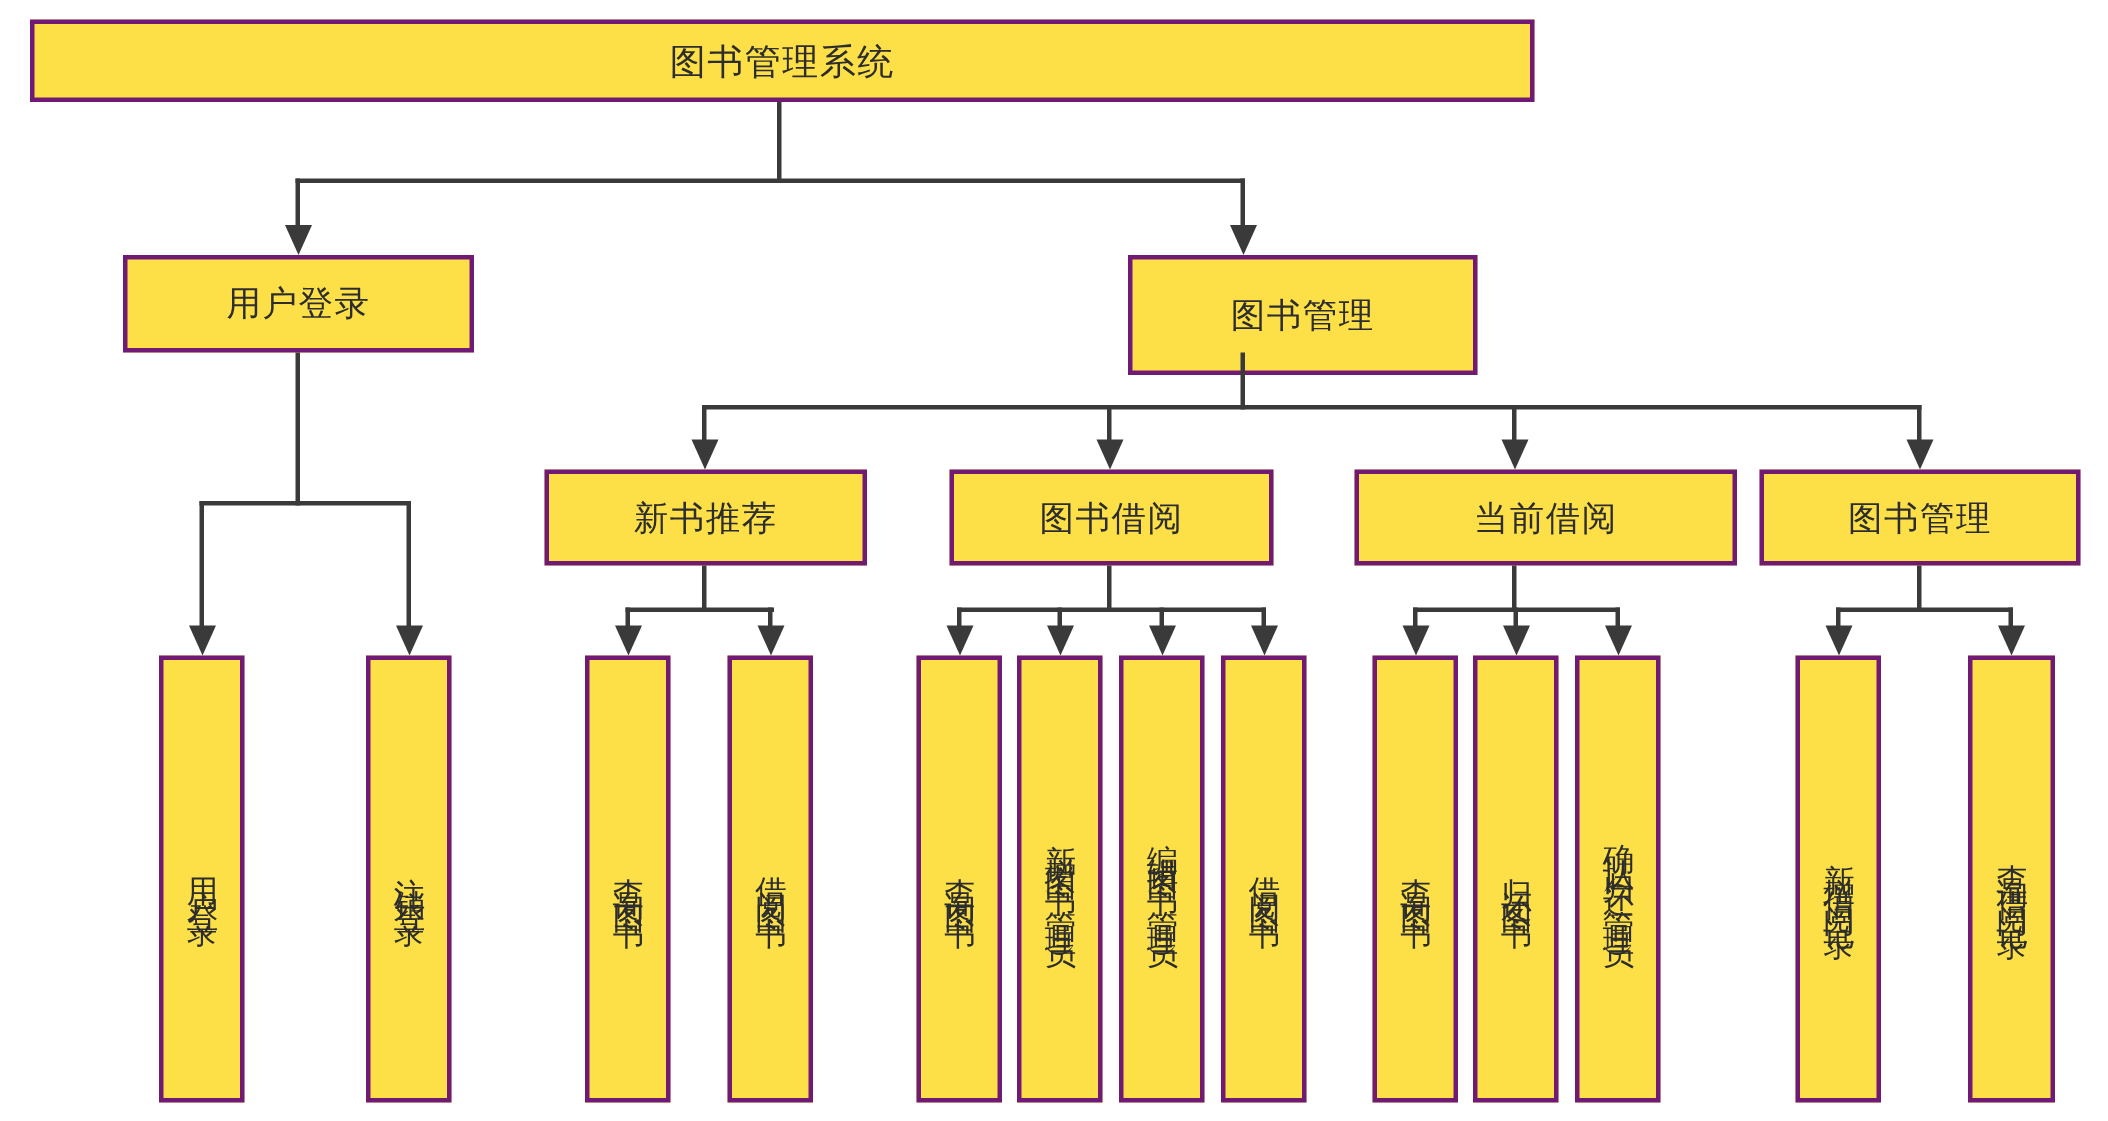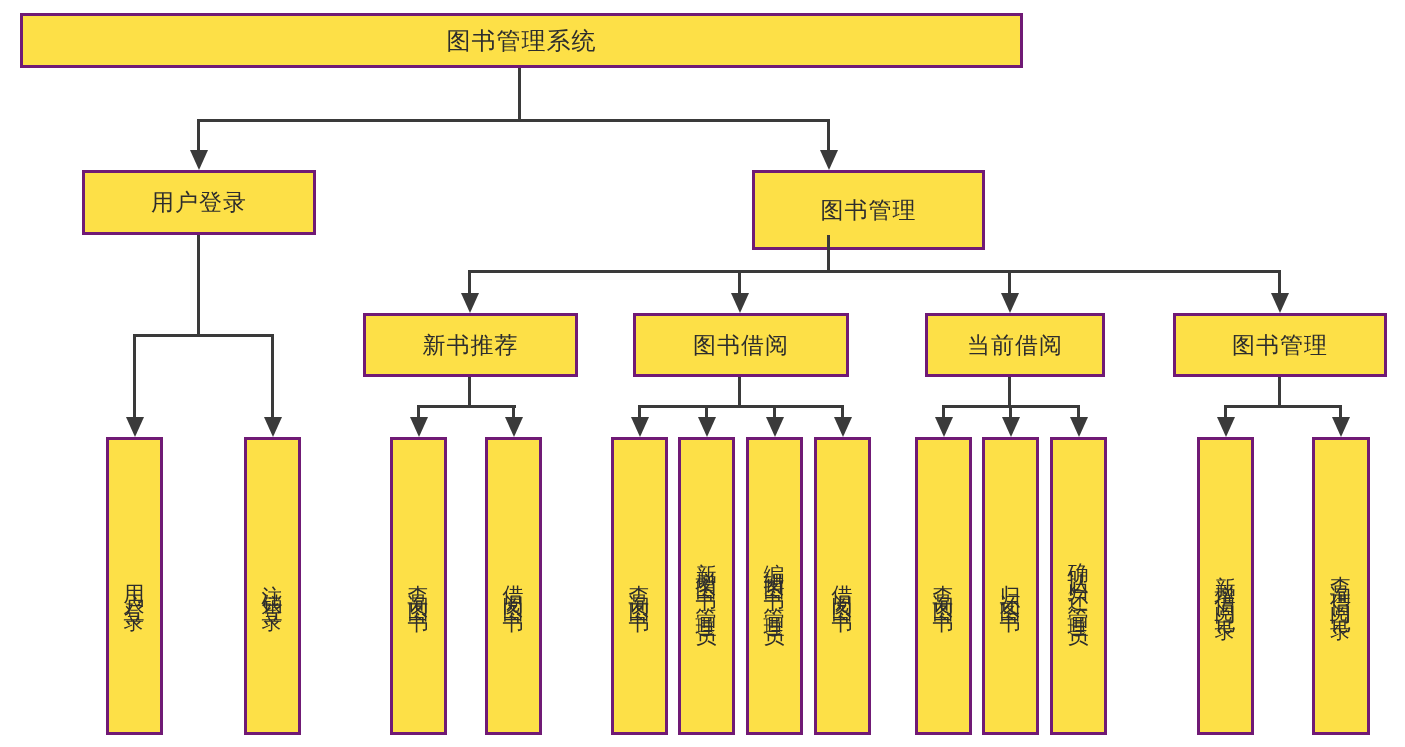--- a/index.html
+++ b/index.html
@@ -59,21 +59,21 @@
   <div class="ln" style="left:738px;top:270px;width:3px;height:26px"></div>
   <div class="ln" style="left:1008px;top:270px;width:3px;height:26px"></div>
   <div class="ln" style="left:1278px;top:270px;width:3px;height:26px"></div>
   <div class="arrow" style="left:461px;top:293px"></div>
   <div class="arrow" style="left:731px;top:293px"></div>
   <div class="arrow" style="left:1001px;top:293px"></div>
   <div class="arrow" style="left:1271px;top:293px"></div>
 
   <div class="box h" style="left:363px;top:313px;width:215px;height:64px">新书推荐</div>
   <div class="box h" style="left:633px;top:313px;width:216px;height:64px">图书借阅</div>
-  <div class="box h" style="left:925px;top:313px;width:180px;height:64px">当前借阅</div>
+  <div class="box h" style="left:903px;top:313px;width:255px;height:64px">当前借阅</div>
   <div class="box h" style="left:1173px;top:313px;width:214px;height:64px">图书管理</div>
 
   <div class="ln" style="left:468px;top:377px;width:3px;height:31px"></div>
   <div class="ln" style="left:738px;top:377px;width:3px;height:31px"></div>
   <div class="ln" style="left:1008px;top:377px;width:3px;height:31px"></div>
   <div class="ln" style="left:1278px;top:377px;width:3px;height:31px"></div>
 
   <div class="ln" style="left:417px;top:405px;width:99px;height:3px"></div>
   <div class="ln" style="left:638px;top:405px;width:206px;height:3px"></div>
   <div class="ln" style="left:942px;top:405px;width:138px;height:3px"></div>

